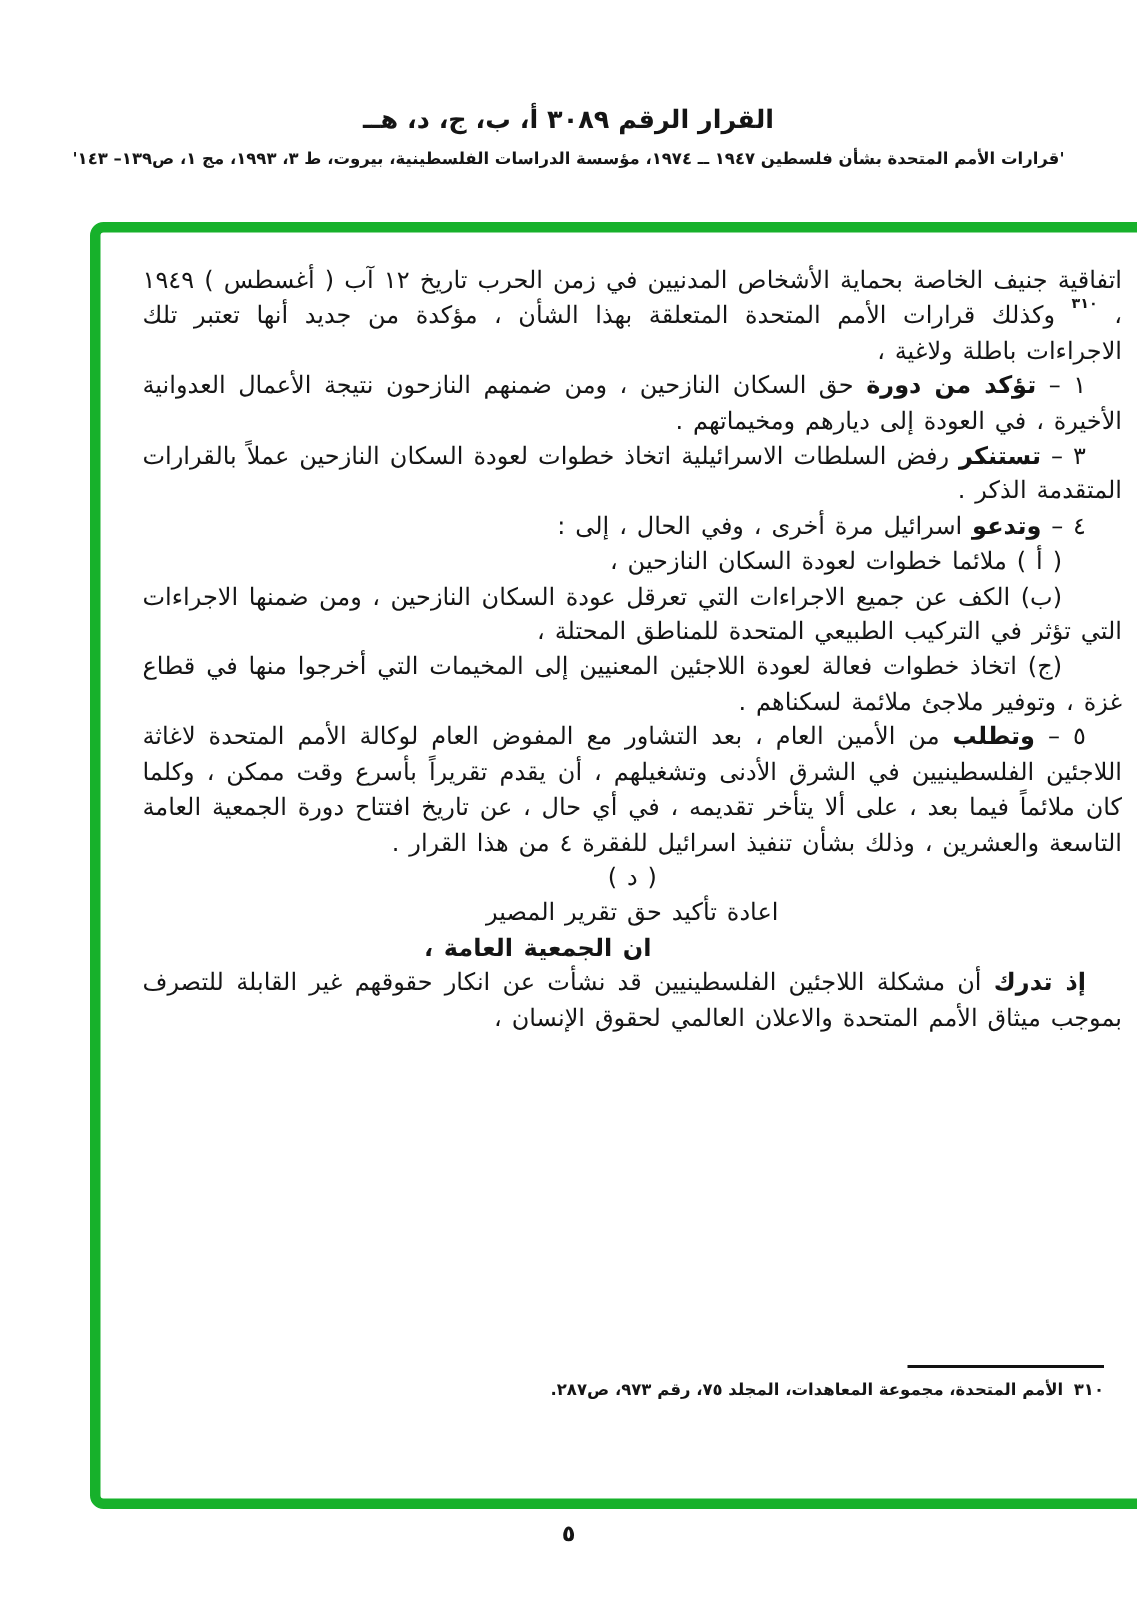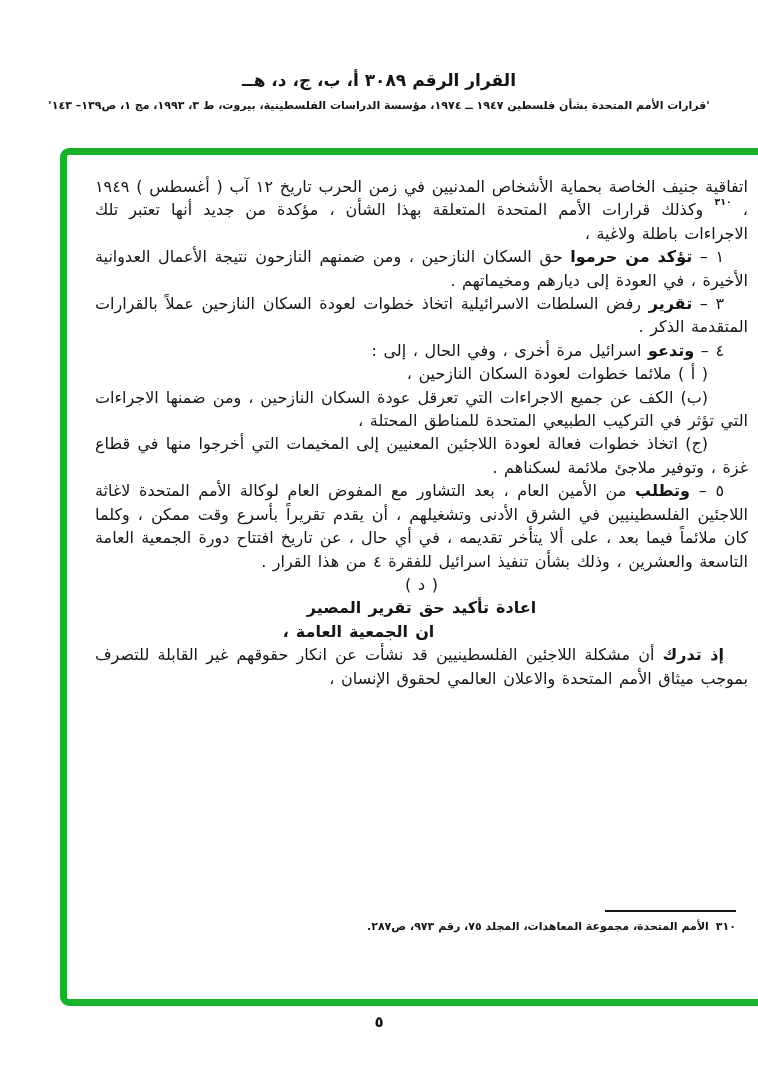--- a/index.html
+++ b/index.html
@@ -37,21 +37,21 @@
     line-height: 23.4px;
     word-spacing: 1.5px;
   }
   .body-text p { margin: 0; }
   .indent1 { text-indent: 24px; }
   .indent2 { text-indent: 40px; }
   b { font-weight: bold; }
   sup.ref { font-size: 9.5px; line-height: 0; position: relative; top: -4px; font-weight: bold; }
 
   .center-line { text-align: center; text-indent: 0; }
-  .bold-line { font-weight: bold; }
+  .bold-line { font-weight: normal; }
   .assembly-line { text-align: center; text-indent: 0; padding-right: 126px; font-weight: bold; }
 
   
   .footnote {
     position: absolute; bottom: 66px; left: 28px; right: 40px;
     direction: rtl;
   }
   .footnote-rule {
     height: 2px; width: 131px;
     background: #121212;
@@ -80,24 +80,24 @@
     <h1 class="title">القرار الرقم ٣٠٨٩ أ، ب، ج، د، هــ</h1>
     <div class="citation">'قرارات الأمم المتحدة بشأن فلسطين ١٩٤٧ ــ ١٩٧٤، مؤسسة الدراسات الفلسطينية، بيروت، ط ٣، ١٩٩٣، مج ١، ص١٣٩– ١٤٣'</div>
   </div>
 
   <div class="frame" style="border-color: rgb(23, 177, 43);">
 
     <div class="body-text">
 
       <p class="para"><span>اتفاقية جنيف الخاصة بحماية الأشخاص المدنيين في زمن الحرب تاريخ ١٢ آب ( أغسطس ) ١٩٤٩ ،</span> <sup class="ref">٣١٠</sup> <span>وكذلك قرارات الأمم المتحدة المتعلقة بهذا الشأن ، مؤكدة من جديد أنها تعتبر تلك الاجراءات باطلة ولاغية ،</span></p>
 
-      <p class="para indent1"><span>١ –</span> <b>تؤكد من حرموا</b> <span>حق السكان النازحين ، ومن ضمنهم النازحون نتيجة الأعمال العدوانية الأخيرة ، في العودة إلى ديارهم ومخيماتهم .</span></p>
+      <p class="para indent1"><span>١ –</span> <b>تؤكد من دورة</b> <span>حق السكان النازحين ، ومن ضمنهم النازحون نتيجة الأعمال العدوانية الأخيرة ، في العودة إلى ديارهم ومخيماتهم .</span></p>
 
 
-      <p class="para indent1"><span>٣ –</span> <b>تقرير</b> <span>رفض السلطات الاسرائيلية اتخاذ خطوات لعودة السكان النازحين عملاً بالقرارات المتقدمة الذكر .</span></p>
+      <p class="para indent1"><span>٣ –</span> <b>تستنكر</b> <span>رفض السلطات الاسرائيلية اتخاذ خطوات لعودة السكان النازحين عملاً بالقرارات المتقدمة الذكر .</span></p>
 
       <p class="para indent1"><span>٤ –</span> <b>وتدعو</b> <span>اسرائيل مرة أخرى ، وفي الحال ، إلى :</span></p>
 
       <p class="para indent2">( أ ) ملائما خطوات لعودة السكان النازحين ،</p>
       <p class="para indent2">(ب) الكف عن جميع الاجراءات التي تعرقل عودة السكان النازحين ، ومن ضمنها الاجراءات التي تؤثر في التركيب الطبيعي المتحدة للمناطق المحتلة ،</p>
       <p class="para indent2">(ج) اتخاذ خطوات فعالة لعودة اللاجئين المعنيين إلى المخيمات التي أخرجوا منها في قطاع غزة ، وتوفير ملاجئ ملائمة لسكناهم .</p>
 
       <p class="para indent1"><span>٥ –</span> <b>وتطلب</b> <span>من الأمين العام ، بعد التشاور مع المفوض العام لوكالة الأمم المتحدة لاغاثة اللاجئين الفلسطينيين في الشرق الأدنى وتشغيلهم ، أن يقدم تقريراً بأسرع وقت ممكن ، وكلما كان ملائماً فيما بعد ، على ألا يتأخر تقديمه ، في أي حال ، عن تاريخ افتتاح دورة الجمعية العامة التاسعة والعشرين ، وذلك بشأن تنفيذ اسرائيل للفقرة ٤ من هذا القرار .</span></p>
 
       <p class="center-line">( د )</p>

